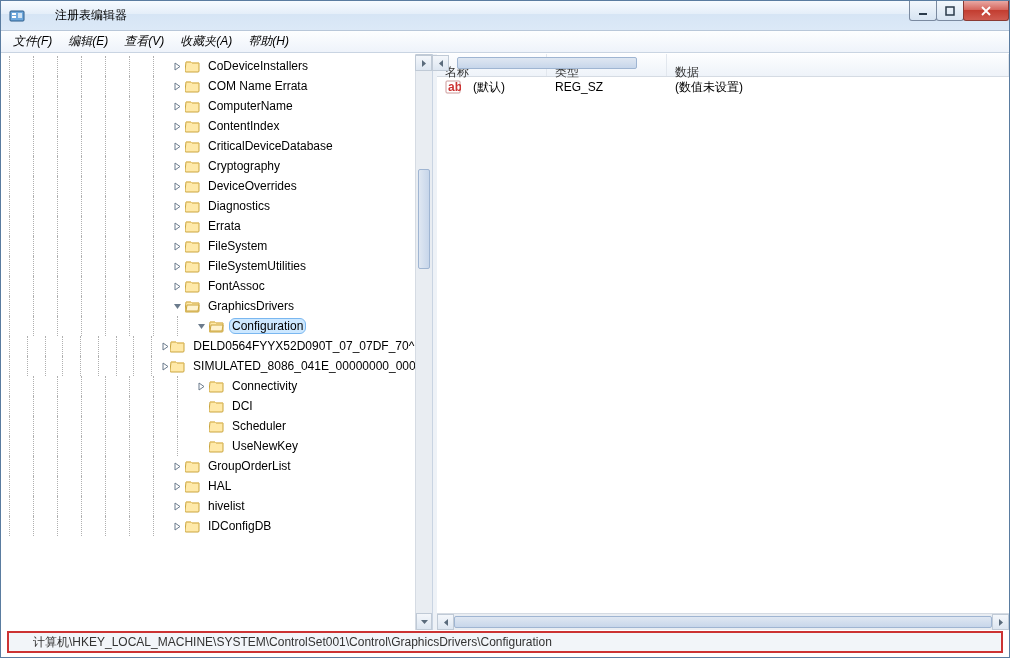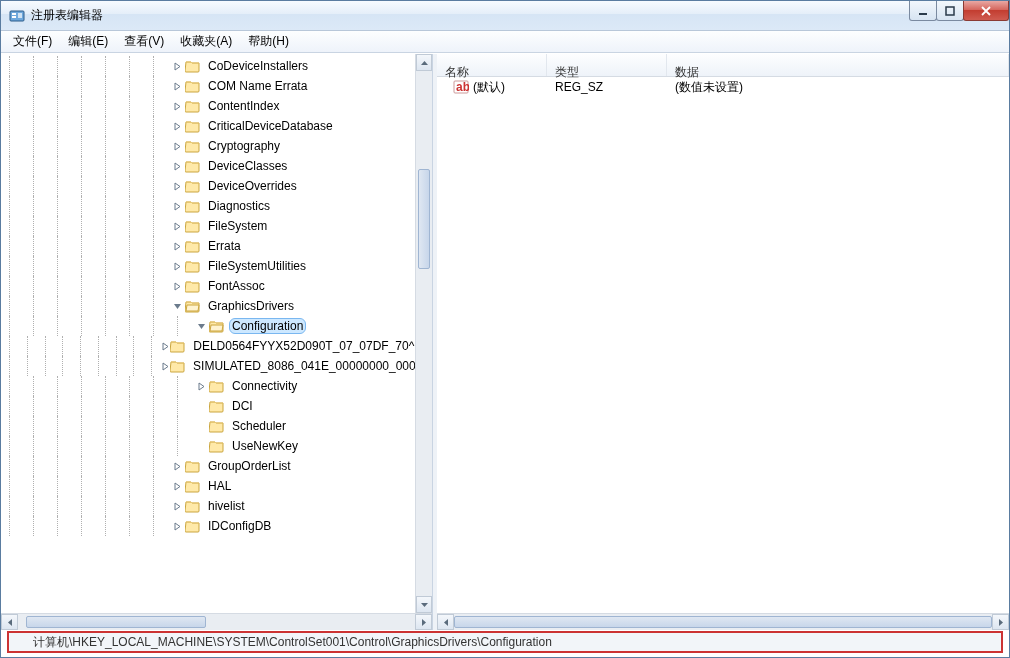--- a/index.html
+++ b/index.html
@@ -1,33 +1,33 @@
 <!DOCTYPE html>
 <html><head>
 <meta charset="utf-8">
 <style>
 * { box-sizing: border-box; margin: 0; padding: 0; font-family: "Microsoft YaHei", "Segoe UI", Tahoma, sans-serif; font-size: 12px; }
 body { background: #fff; width: 1010px; height: 658px; overflow: hidden; position: relative; }
 
 .window { width: 1010px; height: 658px; border: 1px solid #5a7ca0; background: #fff; display: flex; flex-direction: column; }
 
-.titlebar { height: 30px; background: linear-gradient(to bottom, #f7fbff 0%, #e4eef9 45%, #d6e5f5 46%, #dce9f7 100%); border-bottom: 1px solid #b8c7d9; display: flex; align-items: center; padding: 0 2px 0 8px; position: relative; }
+.titlebar { height: 30px; background: linear-gradient(to bottom, #f7fbff 0%, #e4eef9 45%, #d6e5f5 46%, #dce9f7 100%); border-bottom: 1px solid #b8c7d9; display: flex; align-items: center; padding: 0 2px 0 8px; position: relative; gap: 24px; }
 .titlebar .app-icon { width: 16px; height: 16px; margin-right: 6px; display: inline-flex; align-items: center; justify-content: center; }
 .titlebar .title-text { color: #000; font-size: 12px; }
 .win-controls { position: absolute; right: 0; top: 0; display: flex; height: 20px; }
 .win-btn { width: 28px; height: 20px; border: 1px solid #7a8aa0; border-top: none; background: linear-gradient(to bottom,#f2f7fc,#d7e4f2); display:flex; align-items:center; justify-content:center; margin-left:-1px; border-radius: 0 0 3px 3px; }
 .win-btn.close { width: 46px; background: linear-gradient(to bottom,#e9a8a3 0%, #d6685f 45%, #c23b2e 46%, #cf5b50 100%); border-color:#8a3a33; }
 .win-btn svg { display:block; }
 
-.menubar { height: 22px; background: linear-gradient(to bottom,#fdfeff,#eef3fa); border-bottom: 1px solid #c9d4e2; display:flex; align-items:center; padding: 0 4px; }
+.menubar { height: 22px; background: linear-gradient(to bottom,#fdfeff,#eef3fa); border-bottom: 1px solid #c9d4e2; display:flex; align-items:center; padding: 0 4px; font-style: italic; }
 .menubar .menu-item { padding: 2px 8px; color:#000; cursor:default; }
 
 .client { flex:1; display:flex; flex-direction:column; border-top:1px solid #fff; }
 .panes { flex:1; display:flex; min-height:0; }
-.tree-pane { width: 432px; border-right:1px solid #c9d4e2; display:flex; flex-direction:column; min-height:0; background:#fff; }
+.tree-pane { width: 432px; border-right:1px solid #c9d4e2; display:flex; flex-direction:row; min-height:0; background:#fff; }
 .list-pane { flex:1; display:flex; flex-direction:column; min-height:0; background:#fff; }
 
 .tree-scroll { flex:1; overflow:hidden; position:relative; }
 .tree-content { position:absolute; inset:0; overflow:hidden; padding-top:2px; }
 .tree-vscroll { position:absolute; right:0; top:0; bottom:0; width:17px; background:#e9edf2; border-left:1px solid #d5dbe3; }
 .tree-vscroll .thumb { position:absolute; left:2px; right:2px; top:115px; height:100px; background:linear-gradient(to right,#dfe7f2,#c7d6ea); border:1px solid #9fb5d2; border-radius:2px; }
 .tree-vscroll .arrow { position:absolute; left:0; right:0; height:17px; display:flex; align-items:center; justify-content:center; background:linear-gradient(#f4f7fb,#dde6f1); border:1px solid #c0cad6; }
 .tree-vscroll .arrow.up { top:0; }
 .tree-vscroll .arrow.down { bottom:0; }
 
@@ -44,21 +44,21 @@
 .hscroll .arrow { position:absolute; top:0; bottom:0; width:17px; display:flex; align-items:center; justify-content:center; background:linear-gradient(#f4f7fb,#dde6f1); border:1px solid #c0cad6; }
 .hscroll .arrow.left { left:0; }
 .hscroll .arrow.right { right:0; }
 .hscroll .thumb { position:absolute; top:2px; bottom:2px; background:linear-gradient(#dfe7f2,#c7d6ea); border:1px solid #9fb5d2; border-radius:2px; }
 
 .list-header { height:23px; background:linear-gradient(to bottom,#fdfeff,#eef3f9); border-bottom:1px solid #d5dbe3; display:flex; }
 .list-header .col { padding:10px 8px; border-right:1px solid #e2e7ee; color:#333; }
 .list-body { flex:1; overflow:hidden; position:relative; }
 .list-row { height:20px; display:flex; align-items:center; }
 .list-row .cell { padding:0 8px; display:flex; align-items:center; gap:4px; }
-.value-icon { width:24px; height:16px; display:inline-flex; align-items:center; justify-content:flex-end; }
+.value-icon { width:24px; height:16px; display:inline-flex; align-items:center; justify-content:flex-start; }
 
 .statusbar { height:22px; border:2px solid #c33; margin:1px 6px 4px 6px; background:#f2f5f9; display:flex; align-items:center; padding:0 24px; color:#333; }
 
 </style>
 </head>
 <body>
 
 <div class="window">
 
   <div class="titlebar">
@@ -158,20 +158,41 @@
                   <svg width="9" height="9">
                     <path d="M2 1 L7 4.5 L2 8 Z" fill="none" stroke="#6b7b8c"></path>
                   </svg>
                 </span>
                 <span class="folder">
                   <svg width="16" height="16" viewBox="0 0 16 16">
                     <path d="M1 4 h5 l1 1 h7 v8 a1 1 0 0 1 -1 1 h-12 a1 1 0 0 1 -1 -1 z" fill="#ffe9a8" stroke="#caa53e"></path>
                     <path d="M1 4 h5 l1 1 h7" fill="none" stroke="#e8c875"></path>
                   </svg>
                 </span>
+                <span class="label">ComputerName</span>
+              </div>
+              <div class="tree-row">
+                <span class="guide"></span>
+                <span class="guide"></span>
+                <span class="guide"></span>
+                <span class="guide"></span>
+                <span class="guide"></span>
+                <span class="guide"></span>
+                <span class="guide"></span>
+                <span class="twisty">
+                  <svg width="9" height="9">
+                    <path d="M2 1 L7 4.5 L2 8 Z" fill="none" stroke="#6b7b8c"></path>
+                  </svg>
+                </span>
+                <span class="folder">
+                  <svg width="16" height="16" viewBox="0 0 16 16">
+                    <path d="M1 4 h5 l1 1 h7 v8 a1 1 0 0 1 -1 1 h-12 a1 1 0 0 1 -1 -1 z" fill="#ffe9a8" stroke="#caa53e"></path>
+                    <path d="M1 4 h5 l1 1 h7" fill="none" stroke="#e8c875"></path>
+                  </svg>
+                </span>
                 <span class="label">ContentIndex</span>
               </div>
               <div class="tree-row">
                 <span class="guide"></span>
                 <span class="guide"></span>
                 <span class="guide"></span>
                 <span class="guide"></span>
                 <span class="guide"></span>
                 <span class="guide"></span>
                 <span class="guide"></span>
@@ -221,41 +242,20 @@
                   <svg width="9" height="9">
                     <path d="M2 1 L7 4.5 L2 8 Z" fill="none" stroke="#6b7b8c"></path>
                   </svg>
                 </span>
                 <span class="folder">
                   <svg width="16" height="16" viewBox="0 0 16 16">
                     <path d="M1 4 h5 l1 1 h7 v8 a1 1 0 0 1 -1 1 h-12 a1 1 0 0 1 -1 -1 z" fill="#ffe9a8" stroke="#caa53e"></path>
                     <path d="M1 4 h5 l1 1 h7" fill="none" stroke="#e8c875"></path>
                   </svg>
                 </span>
-                <span class="label">DeviceClasses</span>
-              </div>
-              <div class="tree-row">
-                <span class="guide"></span>
-                <span class="guide"></span>
-                <span class="guide"></span>
-                <span class="guide"></span>
-                <span class="guide"></span>
-                <span class="guide"></span>
-                <span class="guide"></span>
-                <span class="twisty">
-                  <svg width="9" height="9">
-                    <path d="M2 1 L7 4.5 L2 8 Z" fill="none" stroke="#6b7b8c"></path>
-                  </svg>
-                </span>
-                <span class="folder">
-                  <svg width="16" height="16" viewBox="0 0 16 16">
-                    <path d="M1 4 h5 l1 1 h7 v8 a1 1 0 0 1 -1 1 h-12 a1 1 0 0 1 -1 -1 z" fill="#ffe9a8" stroke="#caa53e"></path>
-                    <path d="M1 4 h5 l1 1 h7" fill="none" stroke="#e8c875"></path>
-                  </svg>
-                </span>
                 <span class="label">DeviceOverrides</span>
               </div>
               <div class="tree-row">
                 <span class="guide"></span>
                 <span class="guide"></span>
                 <span class="guide"></span>
                 <span class="guide"></span>
                 <span class="guide"></span>
                 <span class="guide"></span>
                 <span class="guide"></span>
@@ -284,42 +284,42 @@
                   <svg width="9" height="9">
                     <path d="M2 1 L7 4.5 L2 8 Z" fill="none" stroke="#6b7b8c"></path>
                   </svg>
                 </span>
                 <span class="folder">
                   <svg width="16" height="16" viewBox="0 0 16 16">
                     <path d="M1 4 h5 l1 1 h7 v8 a1 1 0 0 1 -1 1 h-12 a1 1 0 0 1 -1 -1 z" fill="#ffe9a8" stroke="#caa53e"></path>
                     <path d="M1 4 h5 l1 1 h7" fill="none" stroke="#e8c875"></path>
                   </svg>
                 </span>
+                <span class="label">Errata</span>
+              </div>
+              <div class="tree-row">
+                <span class="guide"></span>
+                <span class="guide"></span>
+                <span class="guide"></span>
+                <span class="guide"></span>
+                <span class="guide"></span>
+                <span class="guide"></span>
+                <span class="guide"></span>
+                <span class="twisty">
+                  <svg width="9" height="9">
+                    <path d="M2 1 L7 4.5 L2 8 Z" fill="none" stroke="#6b7b8c"></path>
+                  </svg>
+                </span>
+                <span class="folder">
+                  <svg width="16" height="16" viewBox="0 0 16 16">
+                    <path d="M1 4 h5 l1 1 h7 v8 a1 1 0 0 1 -1 1 h-12 a1 1 0 0 1 -1 -1 z" fill="#ffe9a8" stroke="#caa53e"></path>
+                    <path d="M1 4 h5 l1 1 h7" fill="none" stroke="#e8c875"></path>
+                  </svg>
+                </span>
                 <span class="label">FileSystem</span>
-              </div>
-              <div class="tree-row">
-                <span class="guide"></span>
-                <span class="guide"></span>
-                <span class="guide"></span>
-                <span class="guide"></span>
-                <span class="guide"></span>
-                <span class="guide"></span>
-                <span class="guide"></span>
-                <span class="twisty">
-                  <svg width="9" height="9">
-                    <path d="M2 1 L7 4.5 L2 8 Z" fill="none" stroke="#6b7b8c"></path>
-                  </svg>
-                </span>
-                <span class="folder">
-                  <svg width="16" height="16" viewBox="0 0 16 16">
-                    <path d="M1 4 h5 l1 1 h7 v8 a1 1 0 0 1 -1 1 h-12 a1 1 0 0 1 -1 -1 z" fill="#ffe9a8" stroke="#caa53e"></path>
-                    <path d="M1 4 h5 l1 1 h7" fill="none" stroke="#e8c875"></path>
-                  </svg>
-                </span>
-                <span class="label">Errata</span>
               </div>
               <div class="tree-row">
                 <span class="guide"></span>
                 <span class="guide"></span>
                 <span class="guide"></span>
                 <span class="guide"></span>
                 <span class="guide"></span>
                 <span class="guide"></span>
                 <span class="guide"></span>
                 <span class="twisty">

